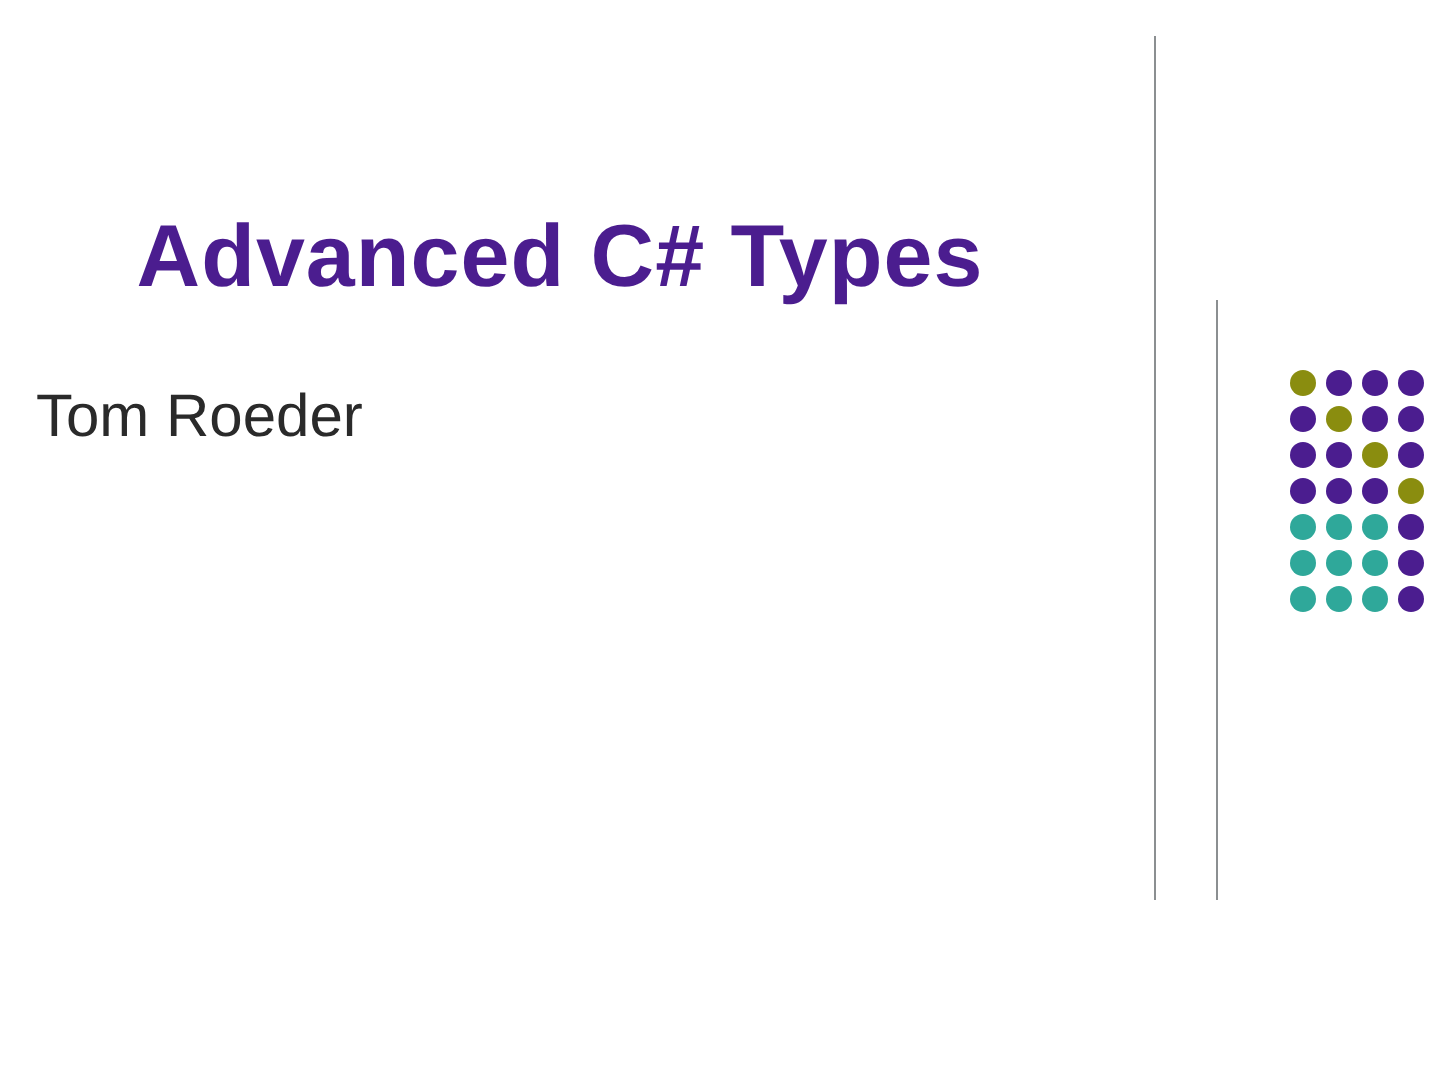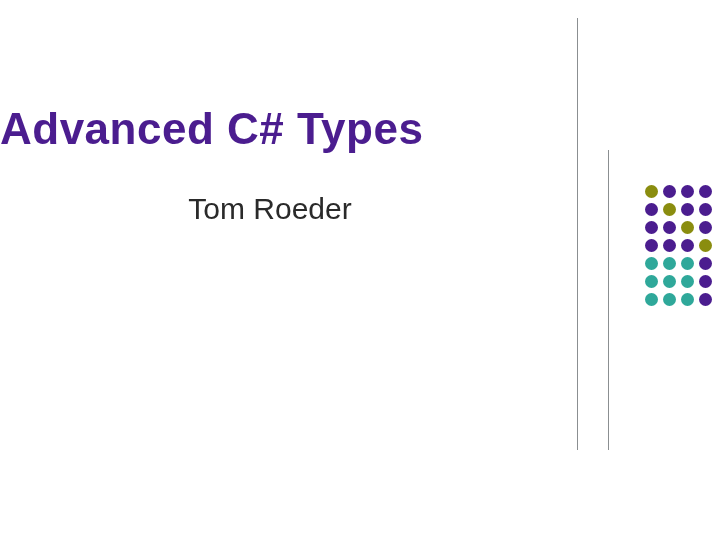--- a/index.html
+++ b/index.html
@@ -15,35 +15,36 @@
   .slide {
     position: relative;
     width: 720px;
     height: 540px;
   }
   .title {
     position: absolute;
     top: 104px;
     left: 0;
     width: 560px;
-    text-align: left;
+    text-align: center;
     font-size: 44px;
     font-weight: bold;
     color: #4b1d8f;
     letter-spacing: 0.5px;
   }
   .subtitle {
     position: absolute;
     top: 190px;
     left: 0;
     width: 540px;
-    text-align: center;
+    text-align: left;
     font-size: 30px;
     color: #2a2a2a;
     line-height: 1.25;
+    padding-left: 18px;
   }
   .subtitle div {
     display: block;
   }
   .vline-long {
     position: absolute;
     top: 18px;
     left: 577px;
     width: 0;
     height: 432px;

